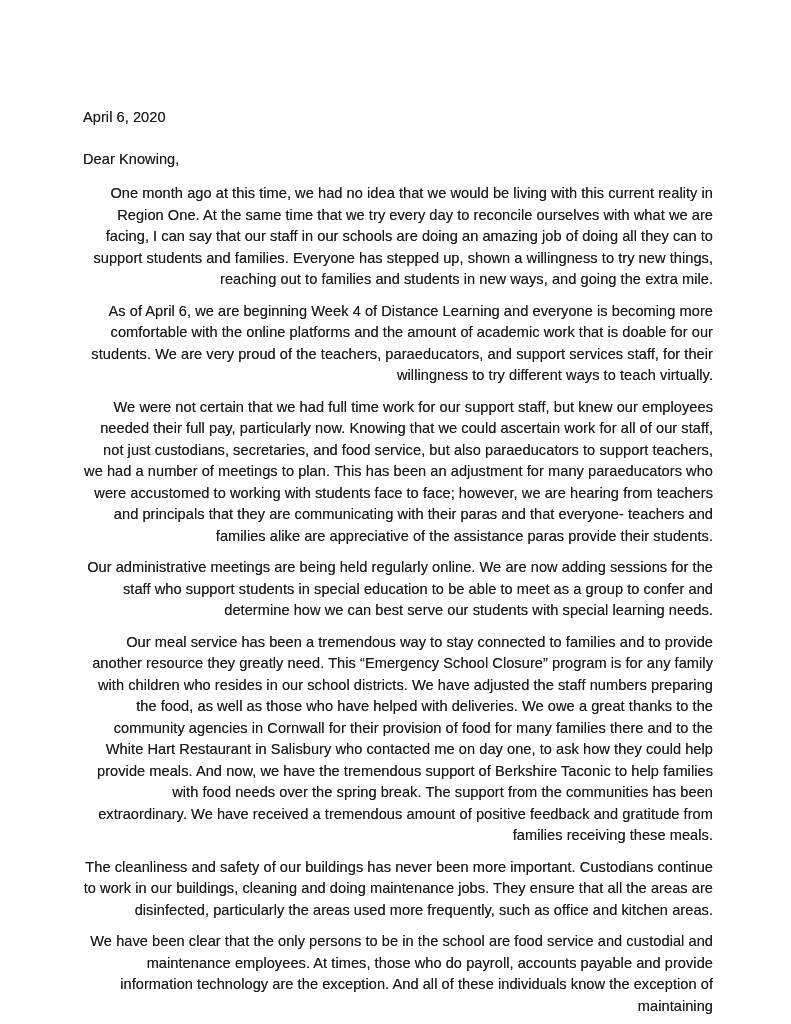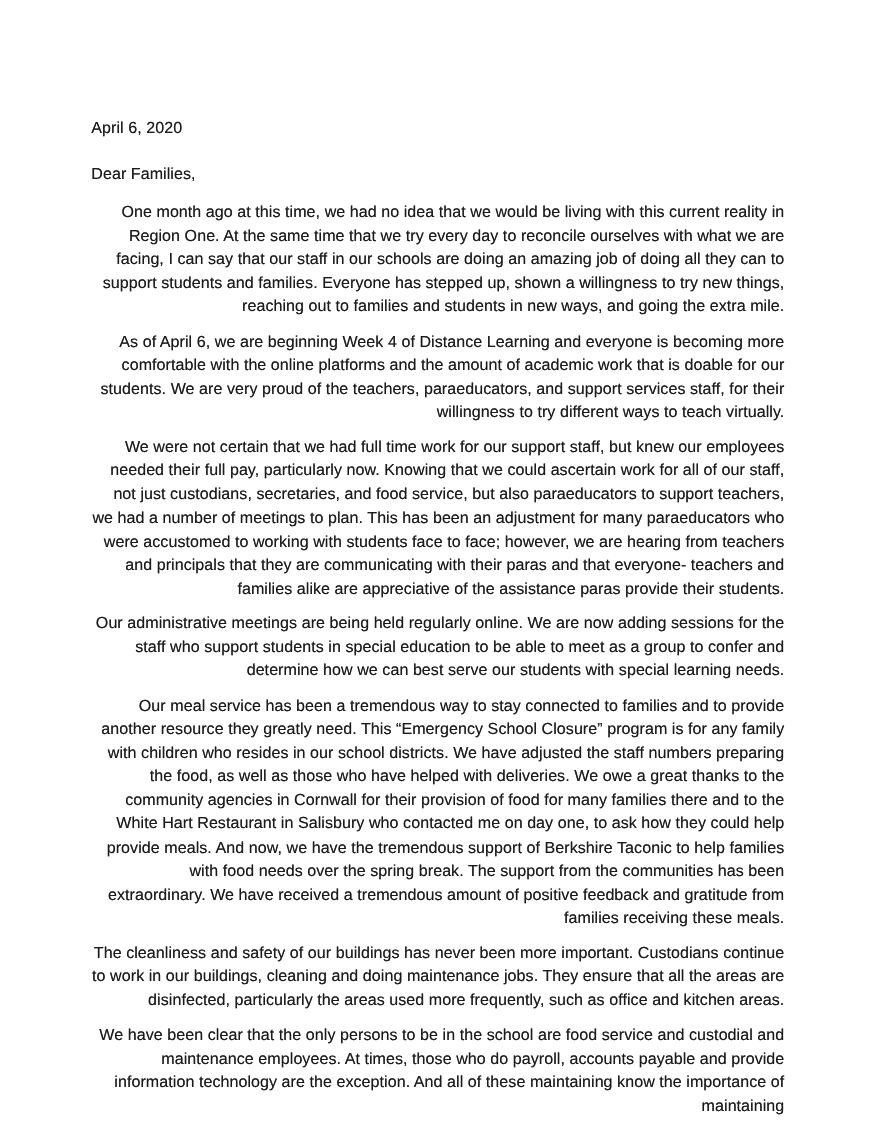--- a/index.html
+++ b/index.html
@@ -33,28 +33,28 @@
     margin: 0 0 10px 0;
     text-align: right;
   }
 </style>
 </head>
 <body>
 
 <div class="page">
   <div class="date-line">April 6, 2020</div>
 
-  <div class="salutation-line">Dear Families,</div>
+  <div class="salutation-line">Dear Knowing,</div>
 
   <p class="para">One month ago at this time, we had no idea that we would be living with this current reality in Region One. At the same time that we try every day to reconcile ourselves with what we are facing, I can say that our staff in our schools are doing an amazing job of doing all they can to support students and families. Everyone has stepped up, shown a willingness to try new things, reaching out to families and students in new ways, and going the extra mile.</p>
 
   <p class="para">As of April 6, we are beginning Week 4 of Distance Learning and everyone is becoming more comfortable with the online platforms and the amount of academic work that is doable for our students. We are very proud of the teachers, paraeducators, and support services staff, for their willingness to try different ways to teach virtually.</p>
 
   <p class="para">We were not certain that we had full time work for our support staff, but knew our employees needed their full pay, particularly now. Knowing that we could ascertain work for all of our staff, not just custodians, secretaries, and food service, but also paraeducators to support teachers, we had a number of meetings to plan. This has been an adjustment for many paraeducators who were accustomed to working with students face to face; however, we are hearing from teachers and principals that they are communicating with their paras and that everyone- teachers and families alike are appreciative of the assistance paras provide their students.</p>
 
   <p class="para">Our administrative meetings are being held regularly online. We are now adding sessions for the staff who support students in special education to be able to meet as a group to confer and determine how we can best serve our students with special learning needs.</p>
 
   <p class="para">Our meal service has been a tremendous way to stay connected to families and to provide another resource they greatly need. This “Emergency School Closure” program is for any family with children who resides in our school districts. We have adjusted the staff numbers preparing the food, as well as those who have helped with deliveries. We owe a great thanks to the community agencies in Cornwall for their provision of food for many families there and to the White Hart Restaurant in Salisbury who contacted me on day one, to ask how they could help provide meals. And now, we have the tremendous support of Berkshire Taconic to help families with food needs over the spring break. The support from the communities has been extraordinary. We have received a tremendous amount of positive feedback and gratitude from families receiving these meals.</p>
 
   <p class="para">The cleanliness and safety of our buildings has never been more important. Custodians continue to work in our buildings, cleaning and doing maintenance jobs. They ensure that all the areas are disinfected, particularly the areas used more frequently, such as office and kitchen areas.</p>
 
-  <p class="para">We have been clear that the only persons to be in the school are food service and custodial and maintenance employees. At times, those who do payroll, accounts payable and provide information technology are the exception. And all of these maintaining know the importance of maintaining</p>
+  <p class="para">We have been clear that the only persons to be in the school are food service and custodial and maintenance employees. At times, those who do payroll, accounts payable and provide information technology are the exception. And all of these individuals know the exception of maintaining</p>
 </div>
 
 </body></html>

